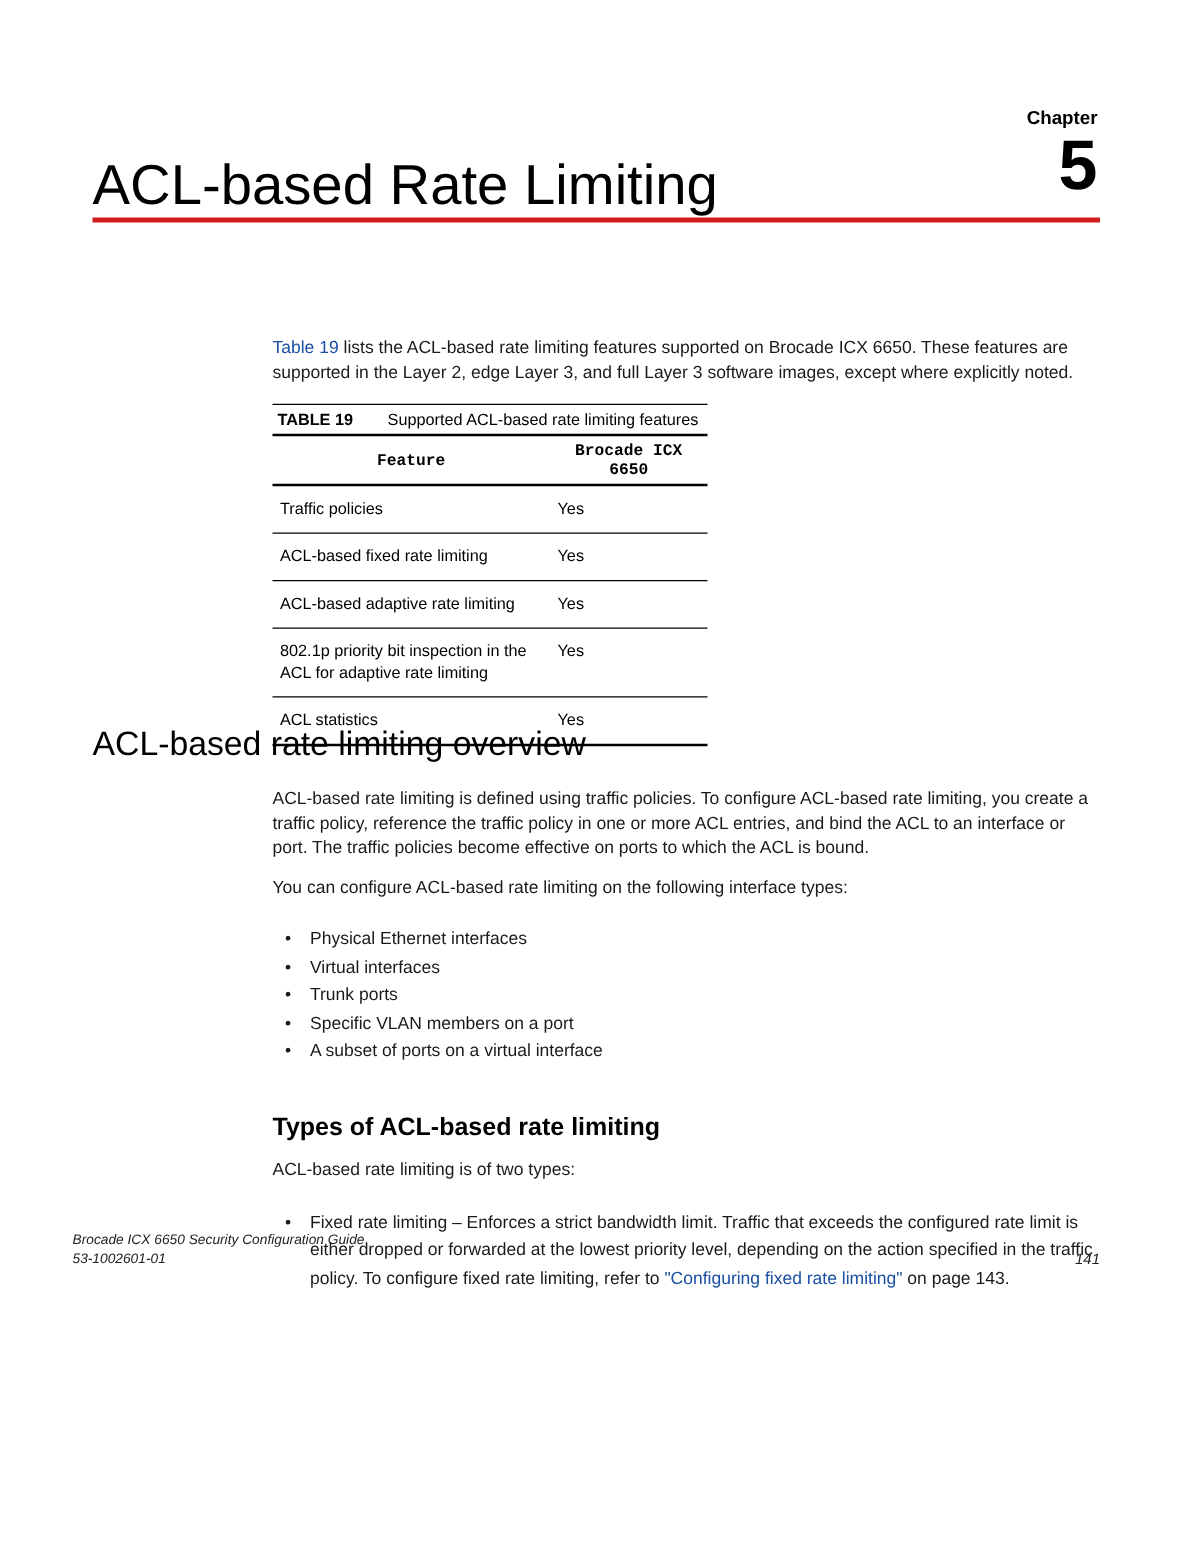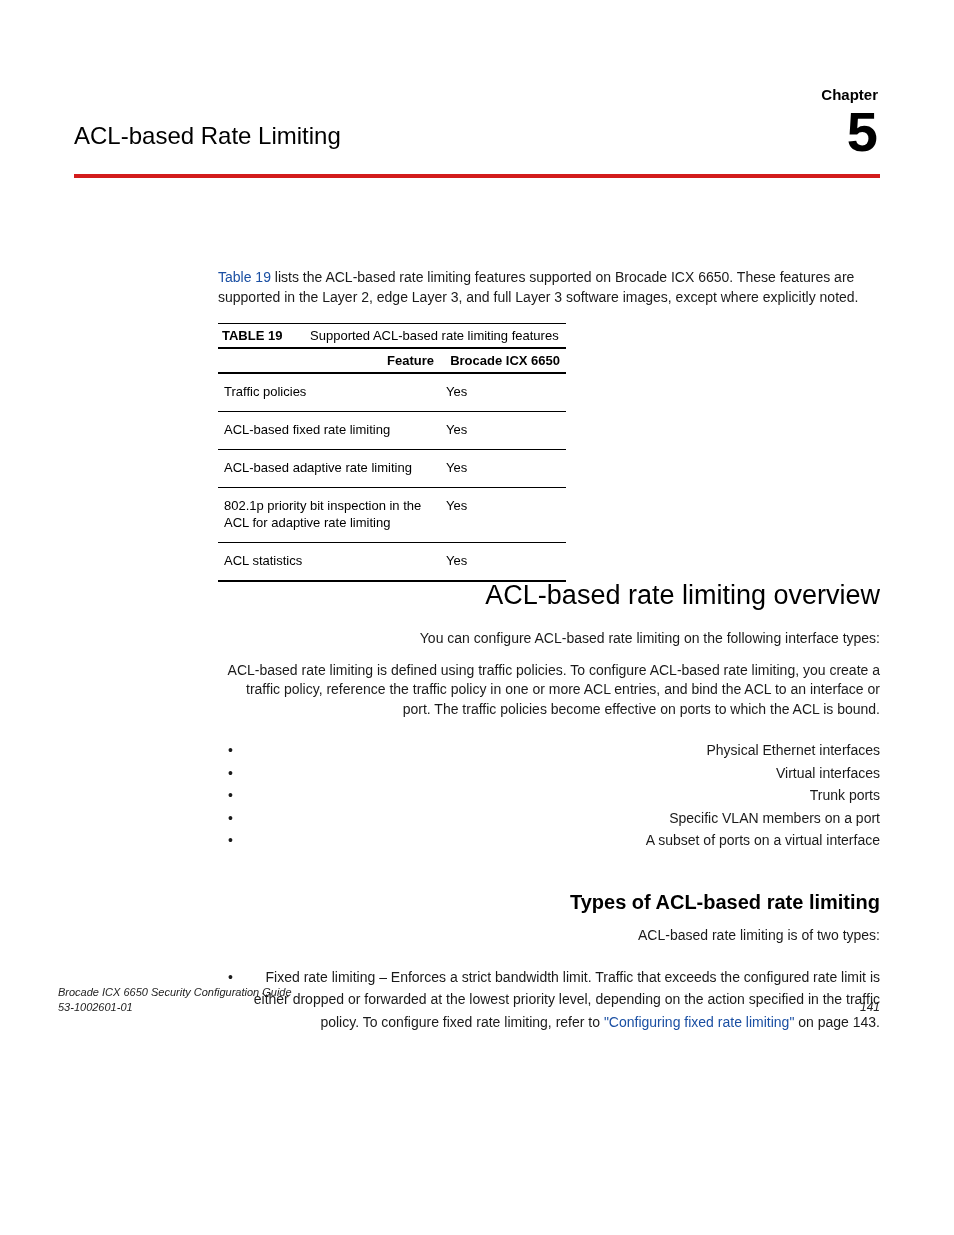--- a/index.html
+++ b/index.html
@@ -31,21 +31,21 @@
     top: 104px;
     right: 76px;
     font-size: 56px;
     font-weight: bold;
     line-height: 1;
   }
   .title {
     position: absolute;
     top: 122px;
     left: 74px;
-    font-size: 24px;
+    font-size: 45px;
     font-weight: normal;
     font-family: "Arial Narrow", Arial, sans-serif;
     font-stretch: condensed;
   }
   .red-rule {
     position: absolute;
     left: 74px;
     right: 74px;
     top: 174px;
     border: none;
@@ -81,43 +81,42 @@
     font-family: "Arial Narrow", Arial, sans-serif;
     font-stretch: condensed;
     margin-right: 24px;
   }
   table.feat {
     width: 100%;
     border-collapse: collapse;
     font-size: 13px;
   }
   table.feat th {
-    text-align: right;
-    font-weight: bold;
-    font-family: Liberation Sans, sans-serif;
+    text-align: center;
+    font-weight: bold;
+    font-family: Liberation Mono, monospace;
     font-stretch: condensed;
     border-top: 2px solid #000;
     border-bottom: 2px solid #000;
     padding: 4px 6px;
   }
   table.feat td {
     border-bottom: 1px solid #000;
     padding: 10px 6px;
     vertical-align: top;
     line-height: 1.3;
   }
   table.feat tr:last-child td {
     border-bottom: 2px solid #000;
   }
   table.feat td.col1 { width: 210px; }
   .section {
     position: absolute;
     left: 74px;
     right: 74px;
-    text-align: right;
   }
   .section-overview { top: 580px; }
   .h2 {
     font-family: "Arial Narrow", Arial, sans-serif;
     font-stretch: condensed;
     font-size: 27px;
     font-weight: normal;
     margin: 0 0 18px 0;
   }
   .h3 {
@@ -215,22 +214,22 @@
           </tr>
         </tbody>
       </table>
     </div>
   </div>
 
   <div class="section section-overview">
     <h2 class="h2">ACL-based rate limiting overview</h2>
 
     <div class="indented">
+      <p class="para">ACL-based rate limiting is defined using traffic policies. To configure ACL-based rate limiting, you create a traffic policy, reference the traffic policy in one or more ACL entries, and bind the ACL to an interface or port. The traffic policies become effective on ports to which the ACL is bound.</p>
       <p class="para">You can configure ACL-based rate limiting on the following interface types:</p>
-      <p class="para">ACL-based rate limiting is defined using traffic policies. To configure ACL-based rate limiting, you create a traffic policy, reference the traffic policy in one or more ACL entries, and bind the ACL to an interface or port. The traffic policies become effective on ports to which the ACL is bound.</p>
 
       <ul class="bullets">
         <li>Physical Ethernet interfaces</li>
         <li>Virtual interfaces</li>
         <li>Trunk ports</li>
         <li>Specific VLAN members on a port</li>
         <li>A subset of ports on a virtual interface</li>
       </ul>
 
       <h3 class="h3">Types of ACL-based rate limiting</h3>

